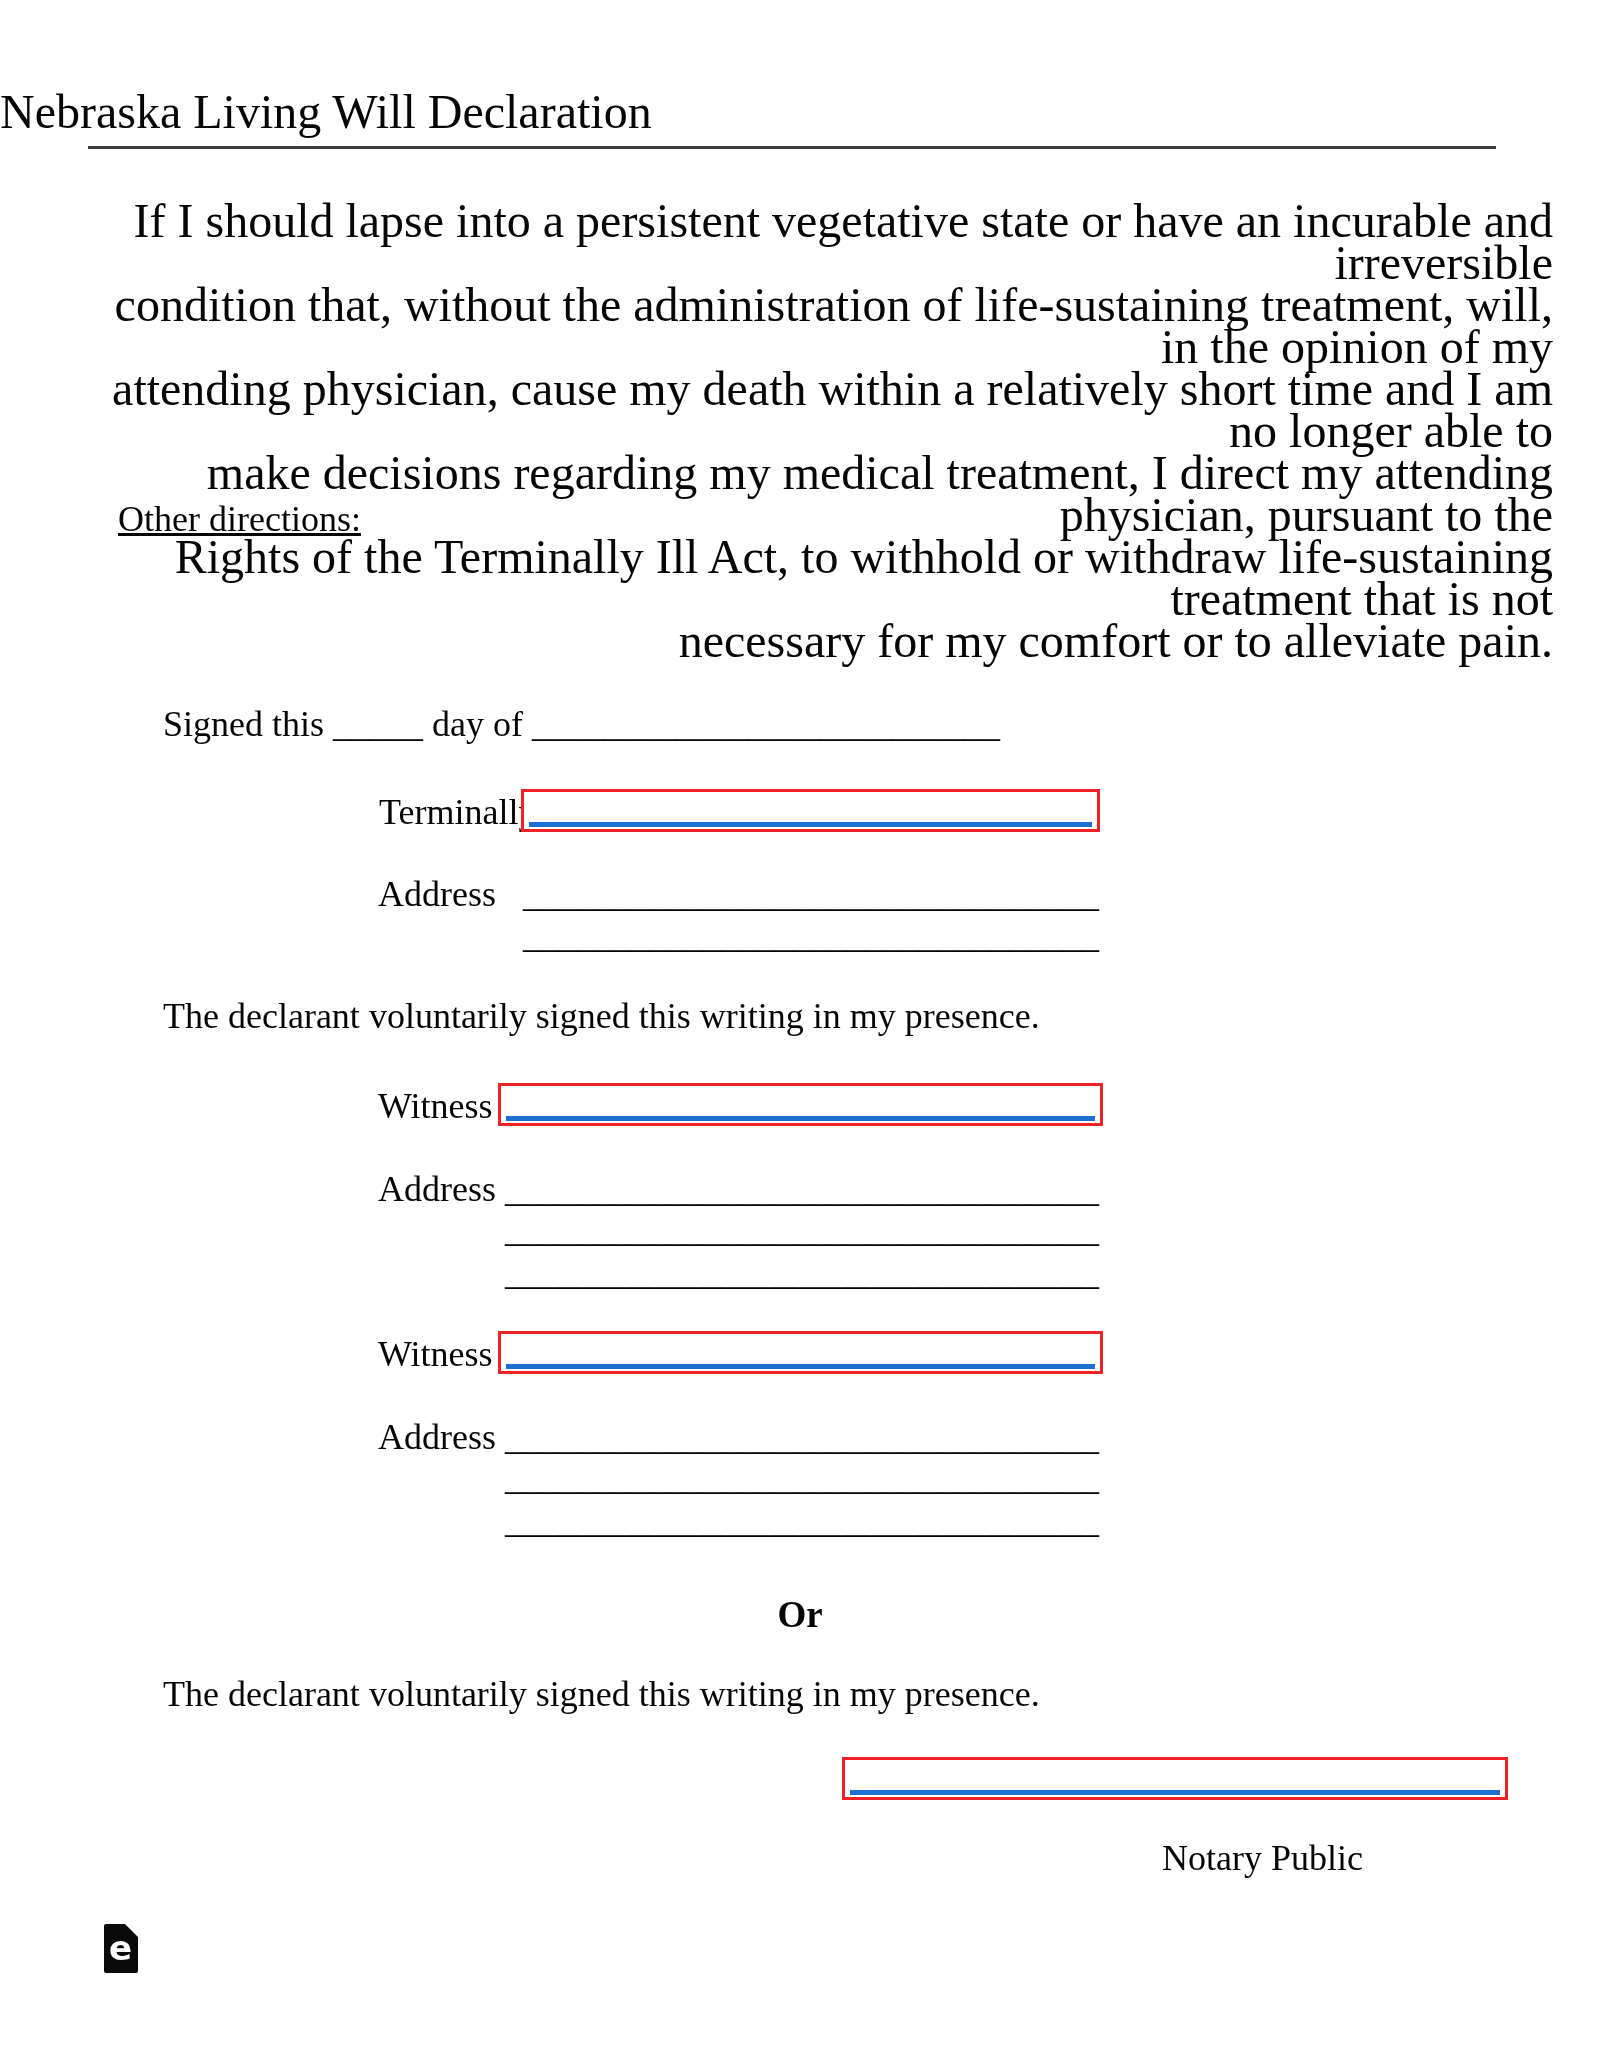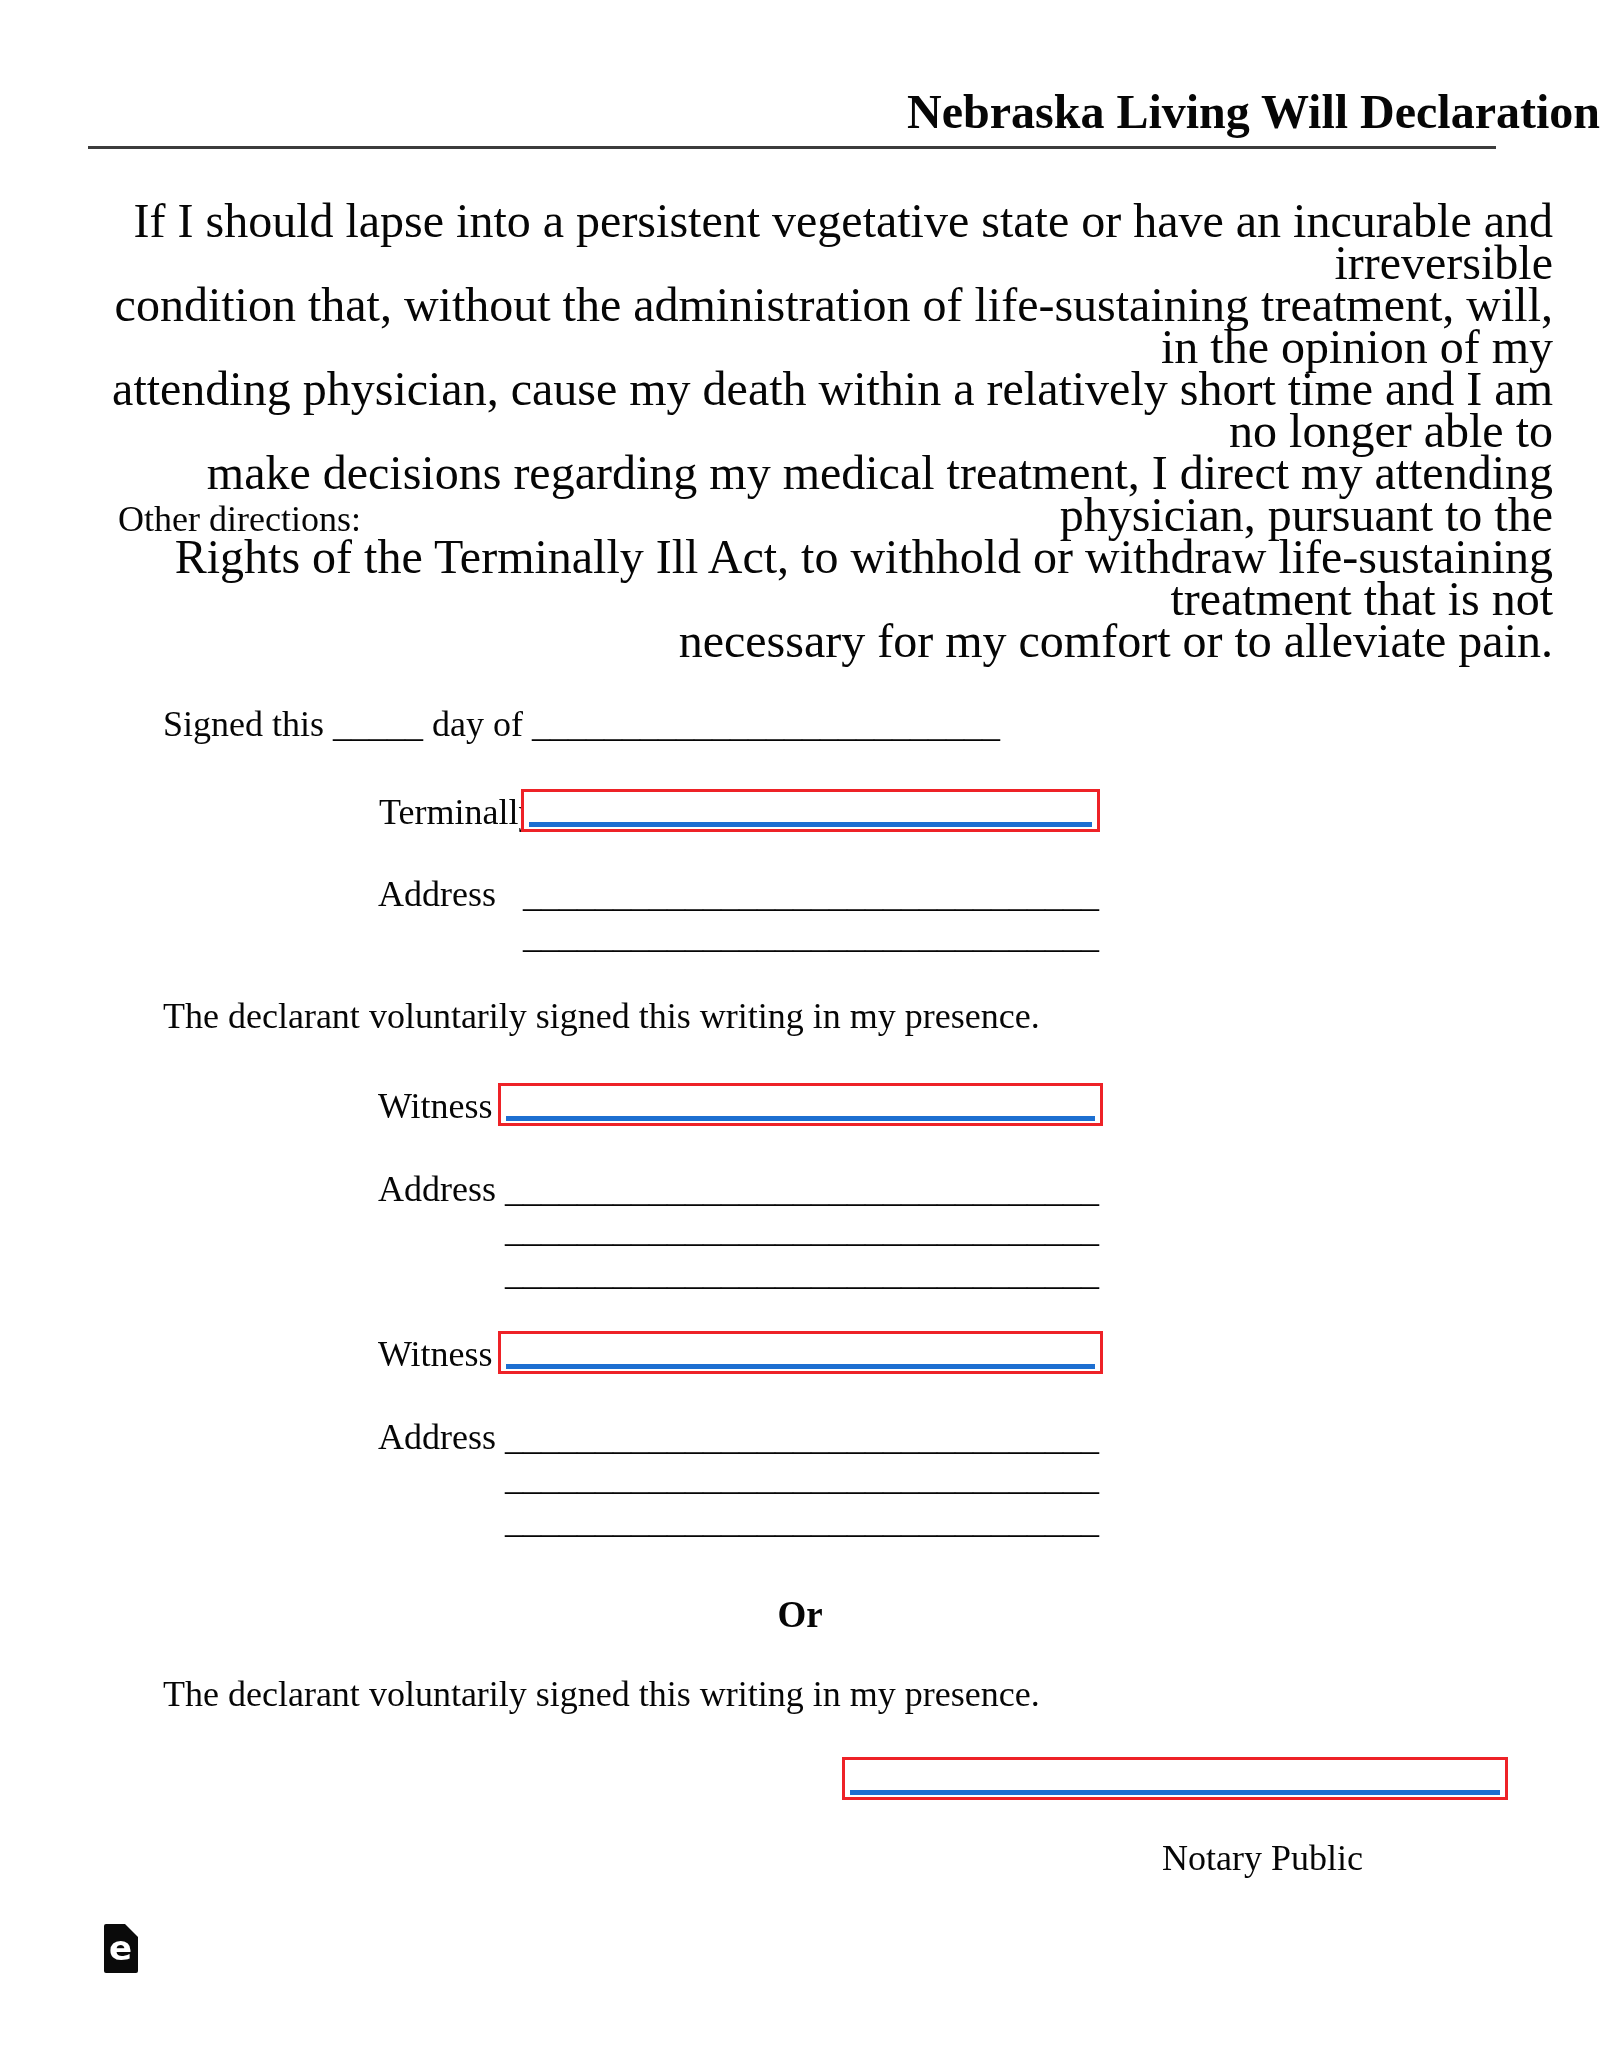--- a/index.html
+++ b/index.html
@@ -21,22 +21,22 @@
   .t{
     position:absolute;
     font-size:36px;
     line-height:1;
     white-space:pre;
     color:var(--text-color);
   }
   .title{
     position:absolute;
     left:0;top:88px;width:100%;
-    text-align:right;
-    font-size:48px;font-weight:bold;
+    text-align:left;
+    font-size:48px;font-weight:normal;
     line-height:1;
   }
   .rule{
     position:absolute;
     left:88px;top:146px;width:1408px;height:3px;
     background:var(--rule-color);
   }
   .para{
     position:absolute;
     left:93px;top:200px;width:1460px;
@@ -95,21 +95,21 @@
   <div class="title">Nebraska Living Will Declaration</div>
   <div class="rule"></div>
 
   <div class="para">If I should lapse into a persistent vegetative state or have an incurable and irreversible
 condition that, without the administration of life-sustaining treatment, will, in the opinion of my
 attending physician, cause my death within a relatively short time and I am no longer able to
 make decisions regarding my medical treatment, I direct my attending physician, pursuant to the
 Rights of the Terminally Ill Act, to withhold or withdraw life-sustaining treatment that is not
 necessary for my comfort or to alleviate pain.</div>
 
-  <div class="t" style="left:118px;top:501px;">Other directions:</div>
+  <div class="t" style="left:118px;top:501px;text-decoration:underline;">Other directions:</div>
 
   <div class="t" style="left:163px;top:706px;"><span>Signed this </span><span>_____</span><span> day of </span><span>__________________________</span></div>
 
   <div class="t" style="left:379px;top:794px;">Terminally</div>
   <div class="fieldbox" style="left:521px;top:789px;width:579px;"></div>
 
   <div class="t" style="left:378px;top:876px;">Address</div>
   <div class="t" style="left:523px;top:876px;">________________________________</div>
   <div class="t" style="left:523px;top:917px;">________________________________</div>
 

